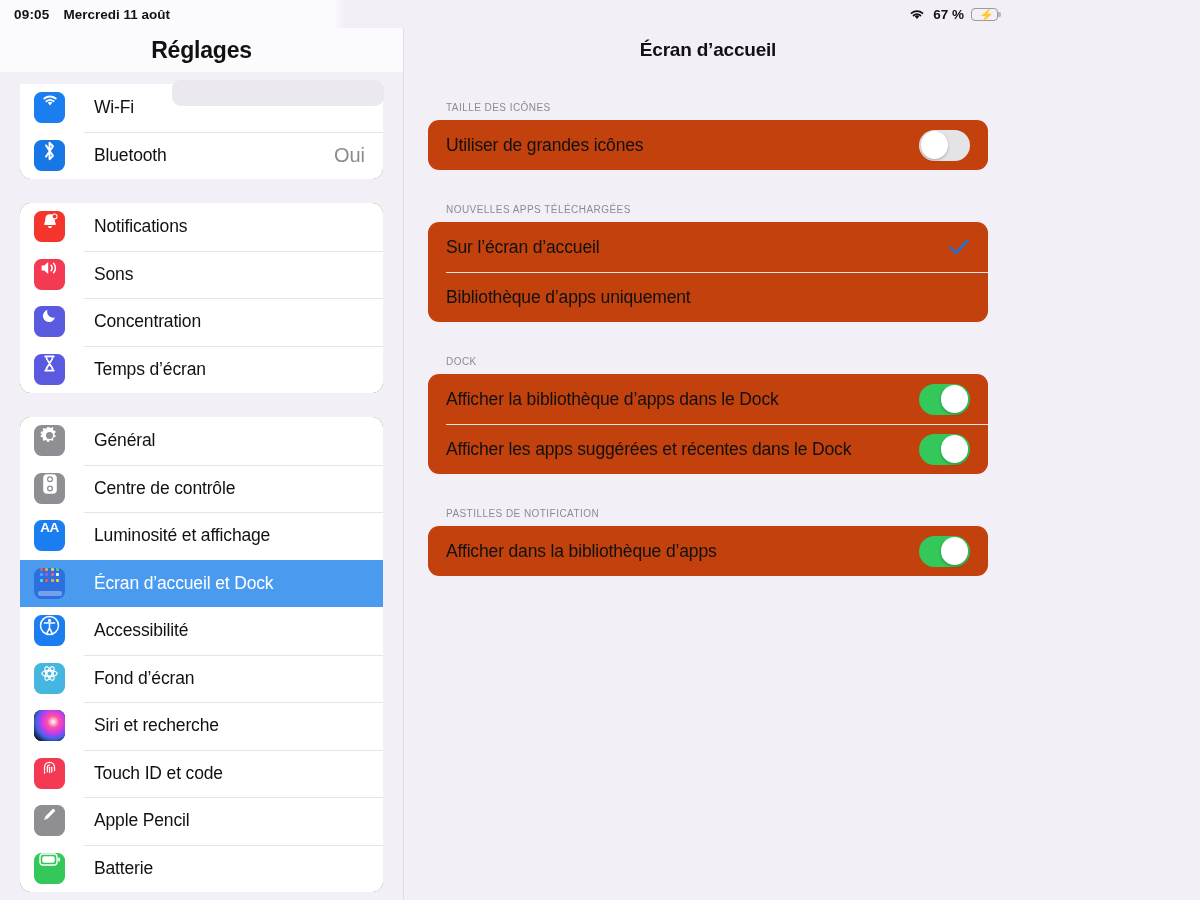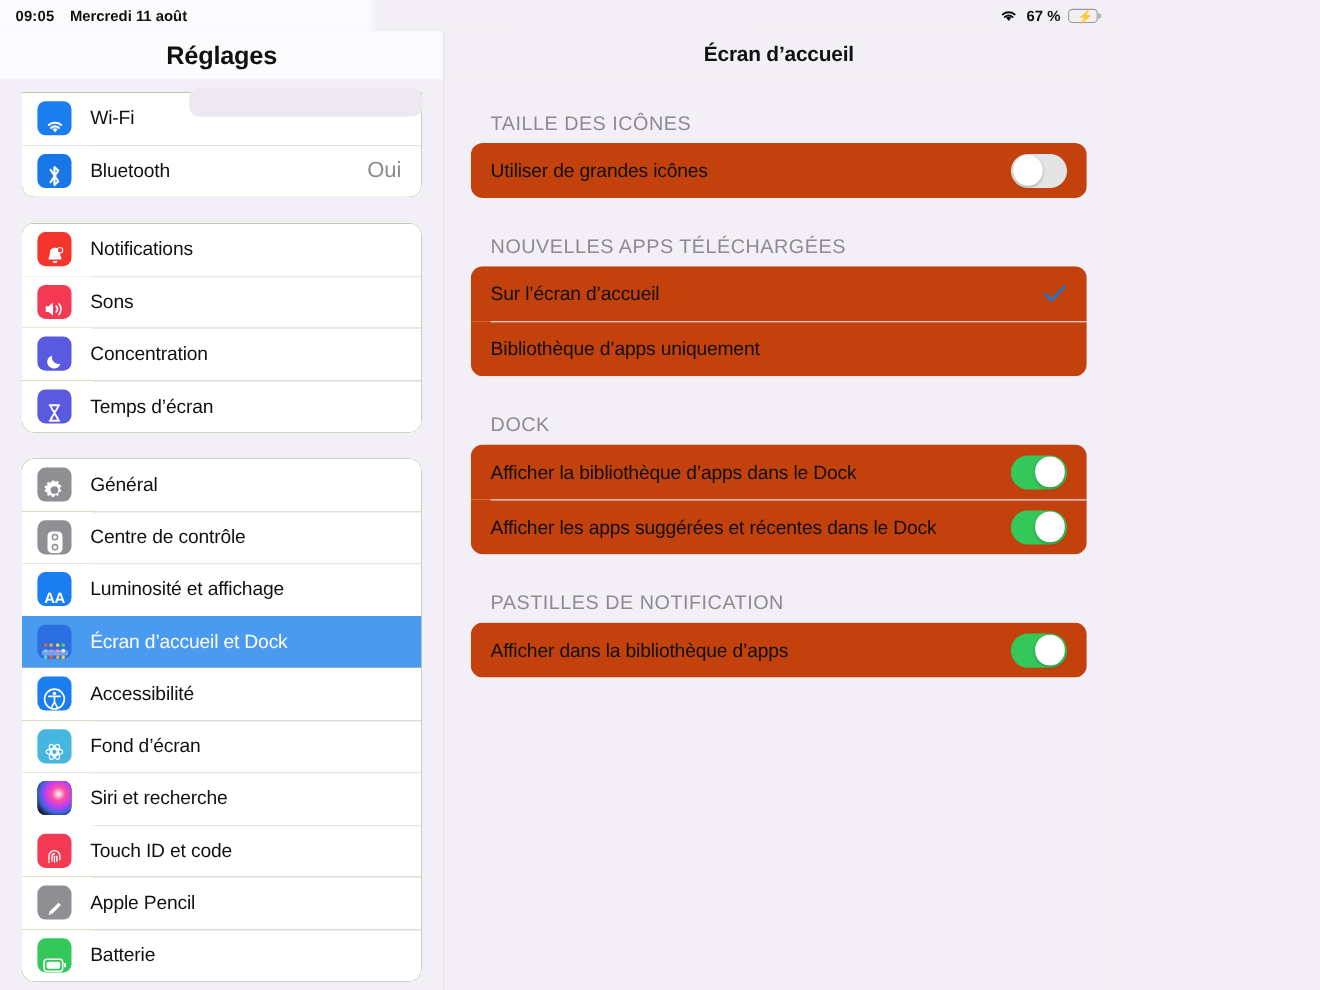--- a/index.html
+++ b/index.html
@@ -79,39 +79,39 @@
   }
   .row.selected { background: #4a9bf0; }
   .row.selected:before { background: transparent; }
   .row.selected + .row:before { background: transparent; }
   .row-label { font-size: 17.5px; color: #111; letter-spacing: -.15px; }
   .row.selected .row-label { color: #ffffff; }
   .row-value { margin-left: auto; margin-right: 18px; font-size: 20px; color: #8b8b90; }
 
   .sicon {
     width: 31px; height: 31px; border-radius: 7.5px;
-    margin-right: 17px; flex: 0 0 31px;
-    display: flex; align-items: flex-end; justify-content: center;
+    margin-right: 29px; flex: 0 0 31px;
+    display: flex; align-items: flex-start; justify-content: center;
     position: relative; overflow: hidden;
   }
   .sicon svg { display: block; }
 
   
   .main {
     flex: 1; background: #f3eff6; position: relative; overflow: hidden;
   }
   .main-header {
     height: 44px; display: flex; align-items: center; justify-content: center;
     background: #f3eff6;
   }
   .main-title { font-size: 19px; font-weight: bold; color: #111; letter-spacing: -.2px; }
   .main-content { padding: 0 24px; }
 
   .sec-header {
-    font-size: 18px; color: #8d8a92; letter-spacing: .45px;
+    font-size: 10px; color: #8d8a92; letter-spacing: .45px;
     padding: 34px 0 7px 18px; text-transform: uppercase;
   }
   .sec-header.tight { padding-top: 30px; }
   .card { background: #ffffff; border-radius: 11px; overflow: hidden; }
   .mrow {
     display: flex; align-items: center;
     height: 50px; padding: 0 18px 0 18px; position: relative;
     background: #c2410c;
   }
   .mrow + .mrow:before {

